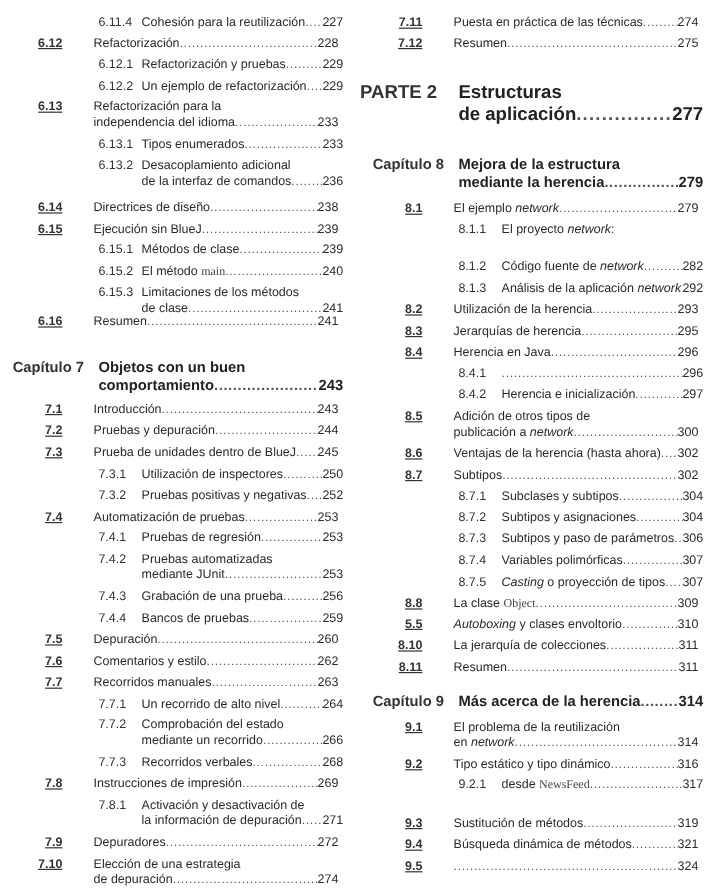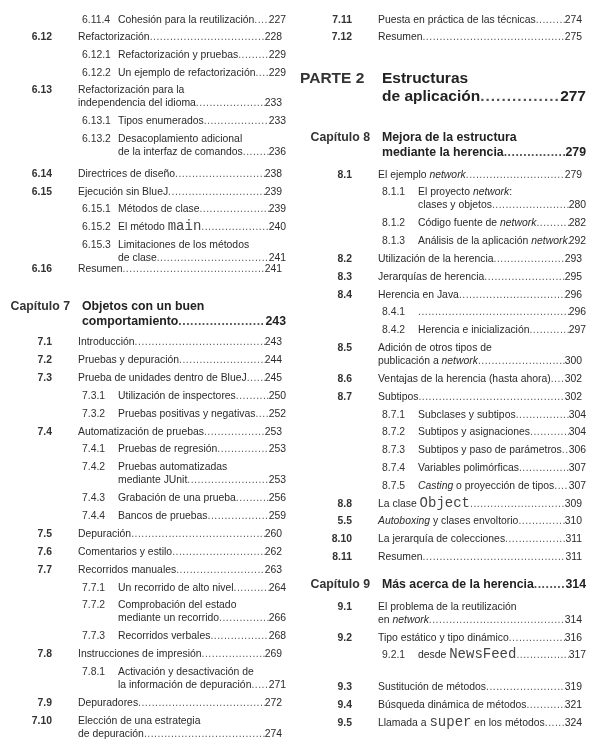--- a/index.html
+++ b/index.html
@@ -14,40 +14,40 @@
   .row { position: absolute; font-size: 10.4px; line-height: 13px; }
   .num { position: absolute; text-align: right; font-weight: bold; color: #333; }
   .body { position: absolute; }
   .line { display: flex; white-space: nowrap; height: 13px; }
   .line .t { flex: 0 0 auto; }
   .line .dots { flex: 1 1 auto; overflow: hidden; color: #555; letter-spacing: 0.5px; }
   .line .dots::after { content: "........................................................................................................................................................"; }
   .line .pg { flex: 0 0 auto; }
 
   
-  .sec .num { left: 0; width: 52px; }
+  .sec .num { left: 0; width: 52px; text-decoration: underline; }
   .sec .body { left: 78px; width: 204px; }
   
   .sub .num { left: 82px; width: 36px; text-align: left; font-weight: normal; color: #333; }
   .sub .body { left: 118px; width: 168px; }
 
   
   .chap { font-size: 12.3px; line-height: 15px; font-weight: bold; color: #222; }
   .chap .num { left: 0; width: 70px; }
   .chap .body { left: 82px; width: 204px; }
   .chap .line { height: 15px; }
 
   
   .part { font-size: 15.5px; line-height: 18px; font-weight: bold; color: #222; }
   .part .num { left: 0; width: 76px; text-align: left; }
   .part .body { left: 82px; width: 204px; }
   .part .line { height: 18px; }
   .part .dots { letter-spacing: 1px; }
 
-  .mono { font-family: Liberation Mono, monospace; font-size: 14px; color: #444; margin-top: 37px; }
+  .mono { font-family: Liberation Serif, serif; font-size: 10px; color: #444; margin-top: 37px; }
   i { font-style: italic; }
 </style>
 </head>
 <body>
 
 <div id="col-left" class="col">
     <div class="row sub" style="top: 13px; left: 0px; width: 300px;">
       <div class="num">6.11.4</div>
       <div class="body">
         <div class="line">
@@ -468,25 +468,20 @@
           <span class="pg">279</span>
         </div>
       </div>
     </div>
     <div class="row sub" style="top: 185px; left: 0px; width: 300px;">
       <div class="num">8.1.1</div>
       <div class="body">
         <div class="line">
           <span class="t">El proyecto <i>network</i>:</span>
         </div>
-        <div class="line">
-          <span class="t">clases y objetos</span>
-          <span class="dots"></span>
-          <span class="pg">280</span>
-        </div>
       </div>
     </div>
     <div class="row sub" style="top: 216px; left: 0px; width: 300px;">
       <div class="num">8.1.2</div>
       <div class="body">
         <div class="line">
           <span class="t">Código fuente de <i>network</i></span>
           <span class="dots"></span>
           <span class="pg">282</span>
         </div>
@@ -734,19 +729,18 @@
           <span class="t">Búsqueda dinámica de métodos</span>
           <span class="dots"></span>
           <span class="pg">321</span>
         </div>
       </div>
     </div>
     <div class="row sec" style="top: 716px; left: 0px; width: 300px;">
       <div class="num">9.5</div>
       <div class="body">
         <div class="line">
-          <span class="t">Llamada a <span class="mono">super</span> en los métodos</span>
           <span class="dots"></span>
           <span class="pg">324</span>
         </div>
       </div>
     </div>
   </div>
 
 </body></html>

